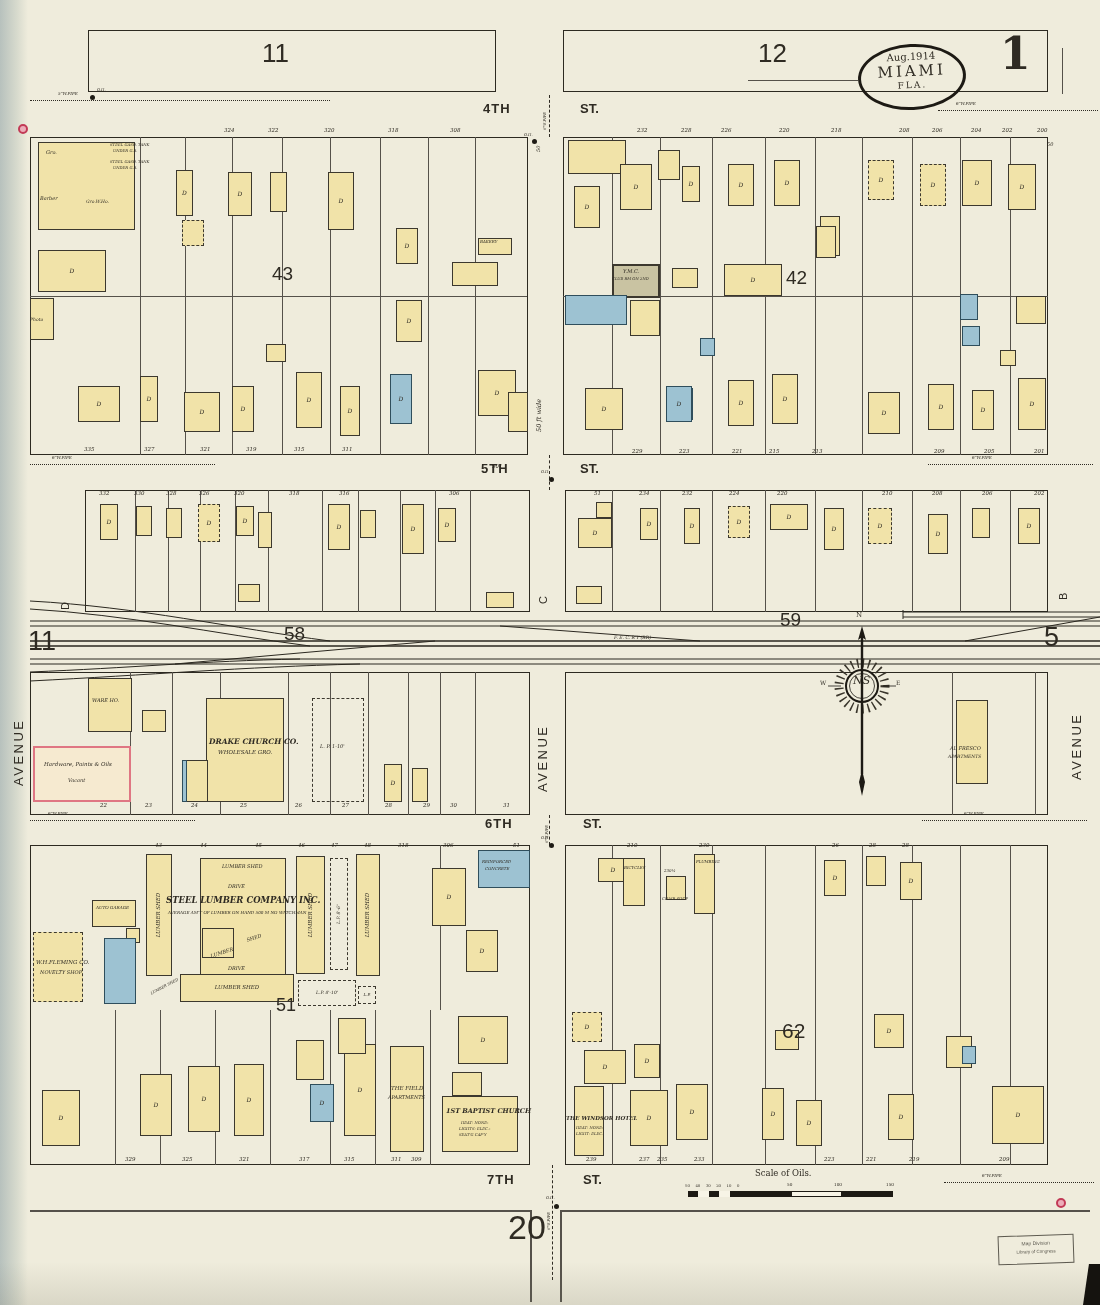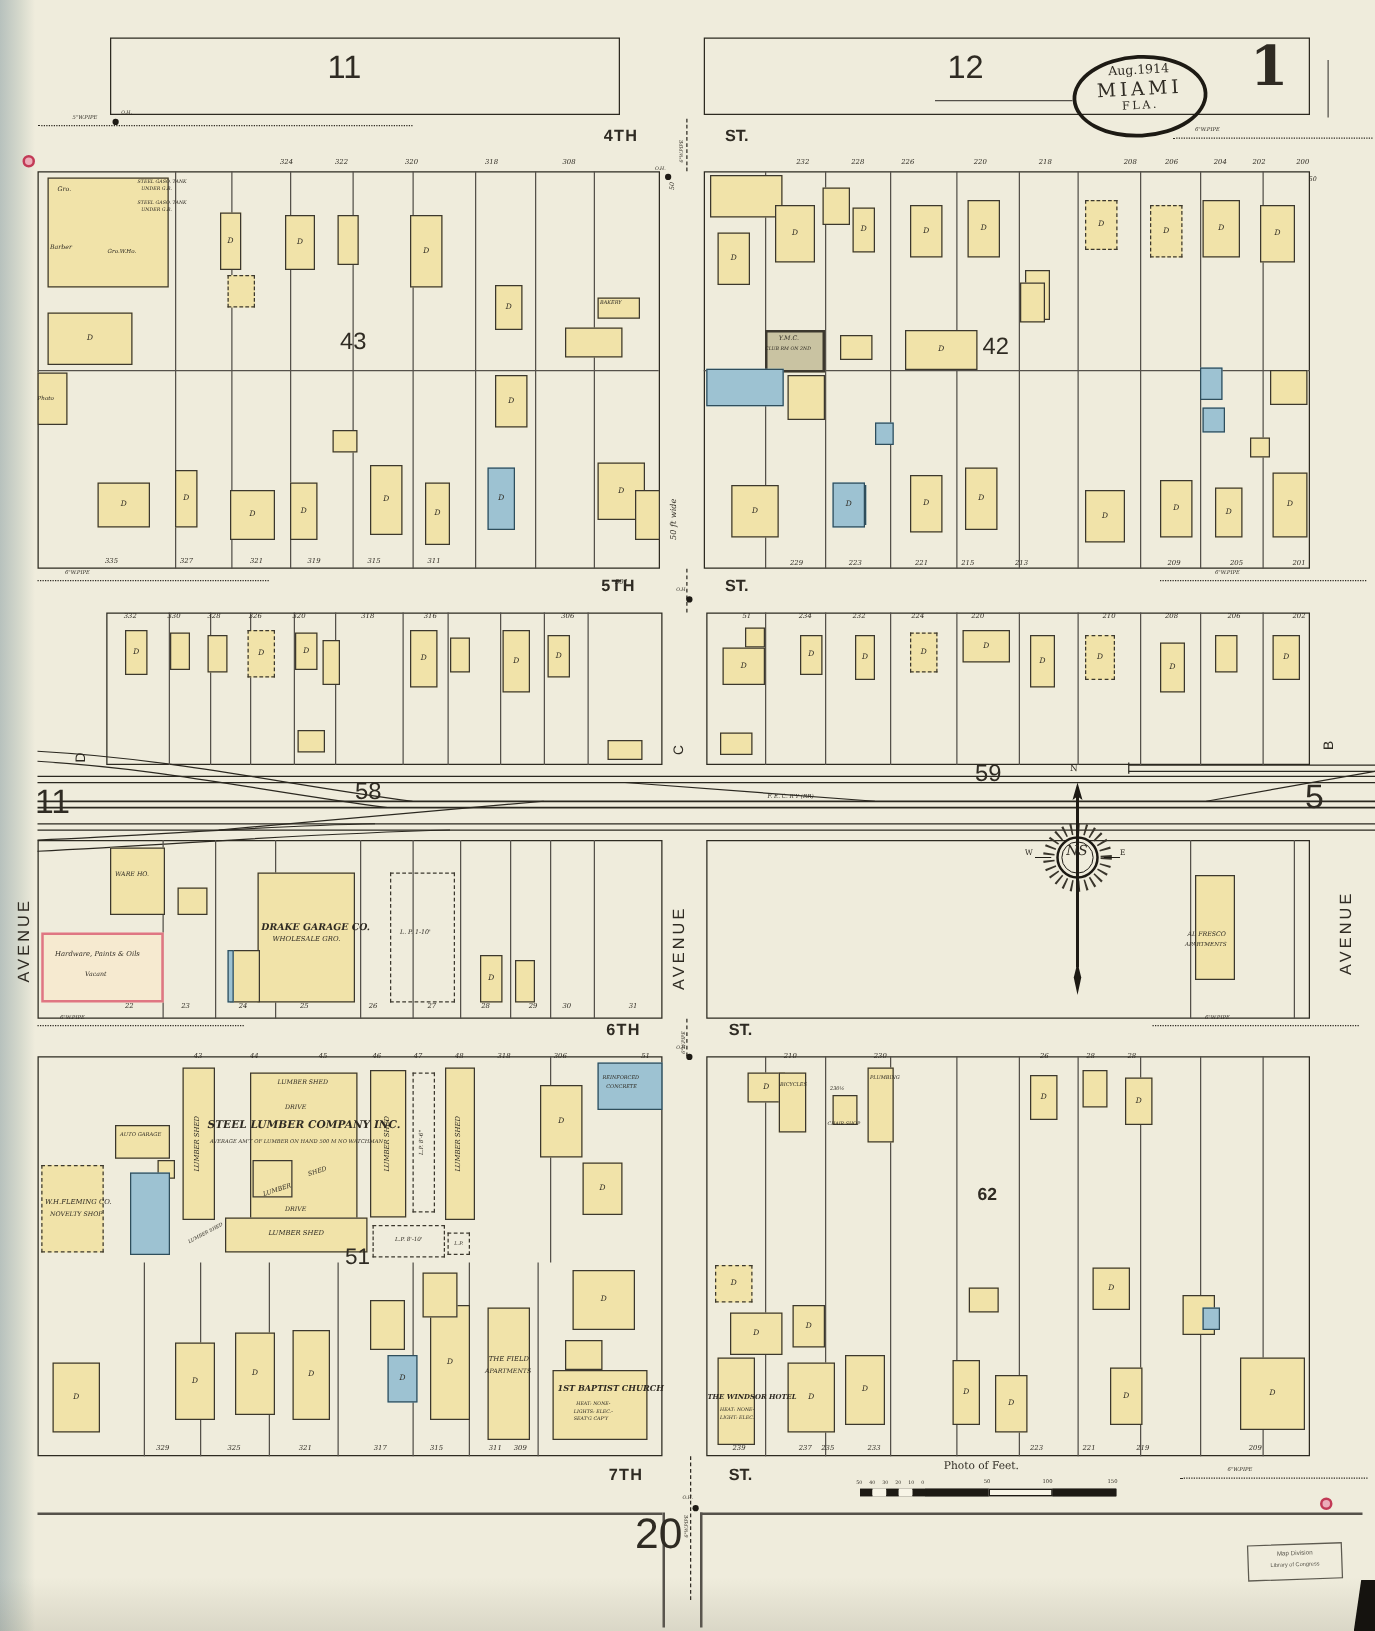--- a/index.html
+++ b/index.html
@@ -485,21 +485,21 @@
       <div class="maptext sans" style="left: 536px; top: 792px; font-size: 13px; letter-spacing: 2.5px; transform-origin: 0px 0px; transform: rotate(-90deg);">AVENUE</div>
       <div class="maptext sans" style="left: 1070px; top: 780px; font-size: 13px; letter-spacing: 2.5px; transform-origin: 0px 0px; transform: rotate(-90deg);">AVENUE</div>
       <div class="maptext sans" style="left: 60px; top: 610px; font-size: 11px; transform-origin: 0px 0px; transform: rotate(-90deg);">D</div>
       <div class="maptext sans" style="left: 538px; top: 604px; font-size: 11px; transform-origin: 0px 0px; transform: rotate(-90deg);">C</div>
       <div class="maptext sans" style="left: 1058px; top: 600px; font-size: 11px; transform-origin: 0px 0px; transform: rotate(-90deg);">B</div>
       <div class="maptext sans" style="left: 272px; top: 264px; font-size: 19px;">43</div>
       <div class="maptext sans" style="left: 786px; top: 268px; font-size: 19px;">42</div>
       <div class="maptext sans" style="left: 284px; top: 624px; font-size: 19px;">58</div>
       <div class="maptext sans" style="left: 780px; top: 610px; font-size: 19px;">59</div>
       <div class="maptext sans" style="left: 276px; top: 996px; font-size: 18px;">51</div>
-      <div class="maptext sans" style="left: 782px; top: 948px; font-size: 14px; font-weight: bold;">62</div>
+      <div class="maptext sans" style="left: 782px; top: 1020px; font-size: 21px;">62</div>
       <div class="maptext" style="left: 536px; top: 432px; font-size: 6.5px; font-style: italic; transform-origin: 0px 0px; transform: rotate(-90deg);">50 ft wide</div>
       <div class="maptext" style="left: 614px; top: 636px; font-size: 4.5px; font-style: italic;">F. E. C. R'Y (RR)</div>
       <div class="maptext" style="left: 224px; top: 128px; font-size: 5.5px; font-style: italic;">324</div>
       <div class="maptext" style="left: 268px; top: 128px; font-size: 5.5px; font-style: italic;">322</div>
       <div class="maptext" style="left: 324px; top: 128px; font-size: 5.5px; font-style: italic;">320</div>
       <div class="maptext" style="left: 388px; top: 128px; font-size: 5.5px; font-style: italic;">318</div>
       <div class="maptext" style="left: 450px; top: 128px; font-size: 5.5px; font-style: italic;">308</div>
       <div class="maptext" style="left: 637px; top: 128px; font-size: 5.5px; font-style: italic;">232</div>
       <div class="maptext" style="left: 681px; top: 128px; font-size: 5.5px; font-style: italic;">228</div>
       <div class="maptext" style="left: 721px; top: 128px; font-size: 5.5px; font-style: italic;">226</div>
@@ -587,21 +587,21 @@
       <div class="maptext" style="left: 40px; top: 196px; font-size: 5px; font-style: italic;">Barber</div>
       <div class="maptext" style="left: 86px; top: 200px; font-size: 4.5px; font-style: italic;">Gro.W.Ho.</div>
       <div class="maptext" style="left: 30px; top: 318px; font-size: 4.5px; font-style: italic;">Photo</div>
       <div class="maptext" style="left: 110px; top: 143px; font-size: 3.8px; font-style: italic;">STEEL GASO. TANK</div>
       <div class="maptext" style="left: 113px; top: 149px; font-size: 3.8px; font-style: italic;">UNDER G.R.</div>
       <div class="maptext" style="left: 110px; top: 160px; font-size: 3.8px; font-style: italic;">STEEL GASO. TANK</div>
       <div class="maptext" style="left: 113px; top: 166px; font-size: 3.8px; font-style: italic;">UNDER G.R.</div>
       <div class="maptext" style="left: 480px; top: 240px; font-size: 4px; font-style: italic;">BAKERY</div>
       <div class="maptext" style="left: 623px; top: 269px; font-size: 5px; font-style: italic;">Y.M.C.</div>
       <div class="maptext" style="left: 612px; top: 277px; font-size: 3.8px; font-style: italic;">CLUB RM ON 2ND</div>
-      <div class="maptext" style="left: 209px; top: 738px; font-size: 7.5px; font-weight: bold; font-style: italic;">DRAKE GARAGE CO.</div>
+      <div class="maptext" style="left: 209px; top: 738px; font-size: 7.5px; font-weight: bold; font-style: italic;">DRAKE CHURCH CO.</div>
       <div class="maptext" style="left: 218px; top: 750px; font-size: 5.5px; font-style: italic;">WHOLESALE GRO.</div>
       <div class="maptext" style="left: 92px; top: 698px; font-size: 5px; font-style: italic;">WARE HO.</div>
       <div class="maptext" style="left: 44px; top: 762px; font-size: 5.5px; font-style: italic;">Hardware, Paints &amp; Oils</div>
       <div class="maptext" style="left: 68px; top: 778px; font-size: 5px; font-style: italic;">Vacant</div>
       <div class="maptext" style="left: 320px; top: 744px; font-size: 5px; font-style: italic;">L. P. 1-10'</div>
       <div class="maptext" style="left: 950px; top: 746px; font-size: 5px; font-style: italic;">AL FRESCO</div>
       <div class="maptext" style="left: 948px; top: 755px; font-size: 4.5px; font-style: italic;">APARTMENTS</div>
       <div class="maptext" style="left: 166px; top: 896px; font-size: 8.5px; font-weight: bold; font-style: italic;">STEEL LUMBER COMPANY INC.</div>
       <div class="maptext" style="left: 168px; top: 911px; font-size: 4.2px; font-style: italic;">AVERAGE AM'T OF LUMBER ON HAND 500 M   NO WATCHMAN</div>
       <div class="maptext" style="left: 222px; top: 864px; font-size: 5px; font-style: italic;">LUMBER SHED</div>
@@ -668,21 +668,21 @@
       <div class="hyd" style="left: 18px; top: 124px;"></div>
       <div class="hyd" style="left: 1056px; top: 1198px;"></div>
     </div>
 
   <div class="oval">
     <div class="l1">Aug.1914</div>
     <div class="l2">MIAMI</div>
     <div class="l3">FLA.</div>
   </div>
 
-  <div class="maptext" style="left:755px;top:1169px;font-size:8.5px;">Photo of Feet.</div>
+  <div class="maptext" style="left:755px;top:1169px;font-size:8.5px;">Scale of Oils.</div>
   <div id="scalebar">
       <div class="scalebar-border" style="left: 688px; top: 1191px; width: 205px; height: 6px;"></div>
       <div class="scaleseg" style="left: 688px; top: 1191px; width: 10.4px; height: 6px; background: rgb(29, 26, 20);"></div>
       <div class="scaleseg" style="left: 698.4px; top: 1191px; width: 10.4px; height: 6px; background: rgb(247, 244, 230);"></div>
       <div class="scaleseg" style="left: 708.8px; top: 1191px; width: 10.4px; height: 6px; background: rgb(29, 26, 20);"></div>
       <div class="scaleseg" style="left: 719.2px; top: 1191px; width: 10.4px; height: 6px; background: rgb(247, 244, 230);"></div>
       <div class="scaleseg" style="left: 729.6px; top: 1191px; width: 10.4px; height: 6px; background: rgb(29, 26, 20);"></div>
       <div class="scaleseg" style="left: 740px; top: 1191px; width: 51px; height: 6px; background: rgb(29, 26, 20); border: 1px solid rgb(29, 26, 20); box-sizing: border-box;"></div>
       <div class="scaleseg" style="left: 791px; top: 1191px; width: 51px; height: 6px; background: rgb(247, 244, 230); border: 1px solid rgb(29, 26, 20); box-sizing: border-box;"></div>
       <div class="scaleseg" style="left: 842px; top: 1191px; width: 51px; height: 6px; background: rgb(29, 26, 20); border: 1px solid rgb(29, 26, 20); box-sizing: border-box;"></div>

